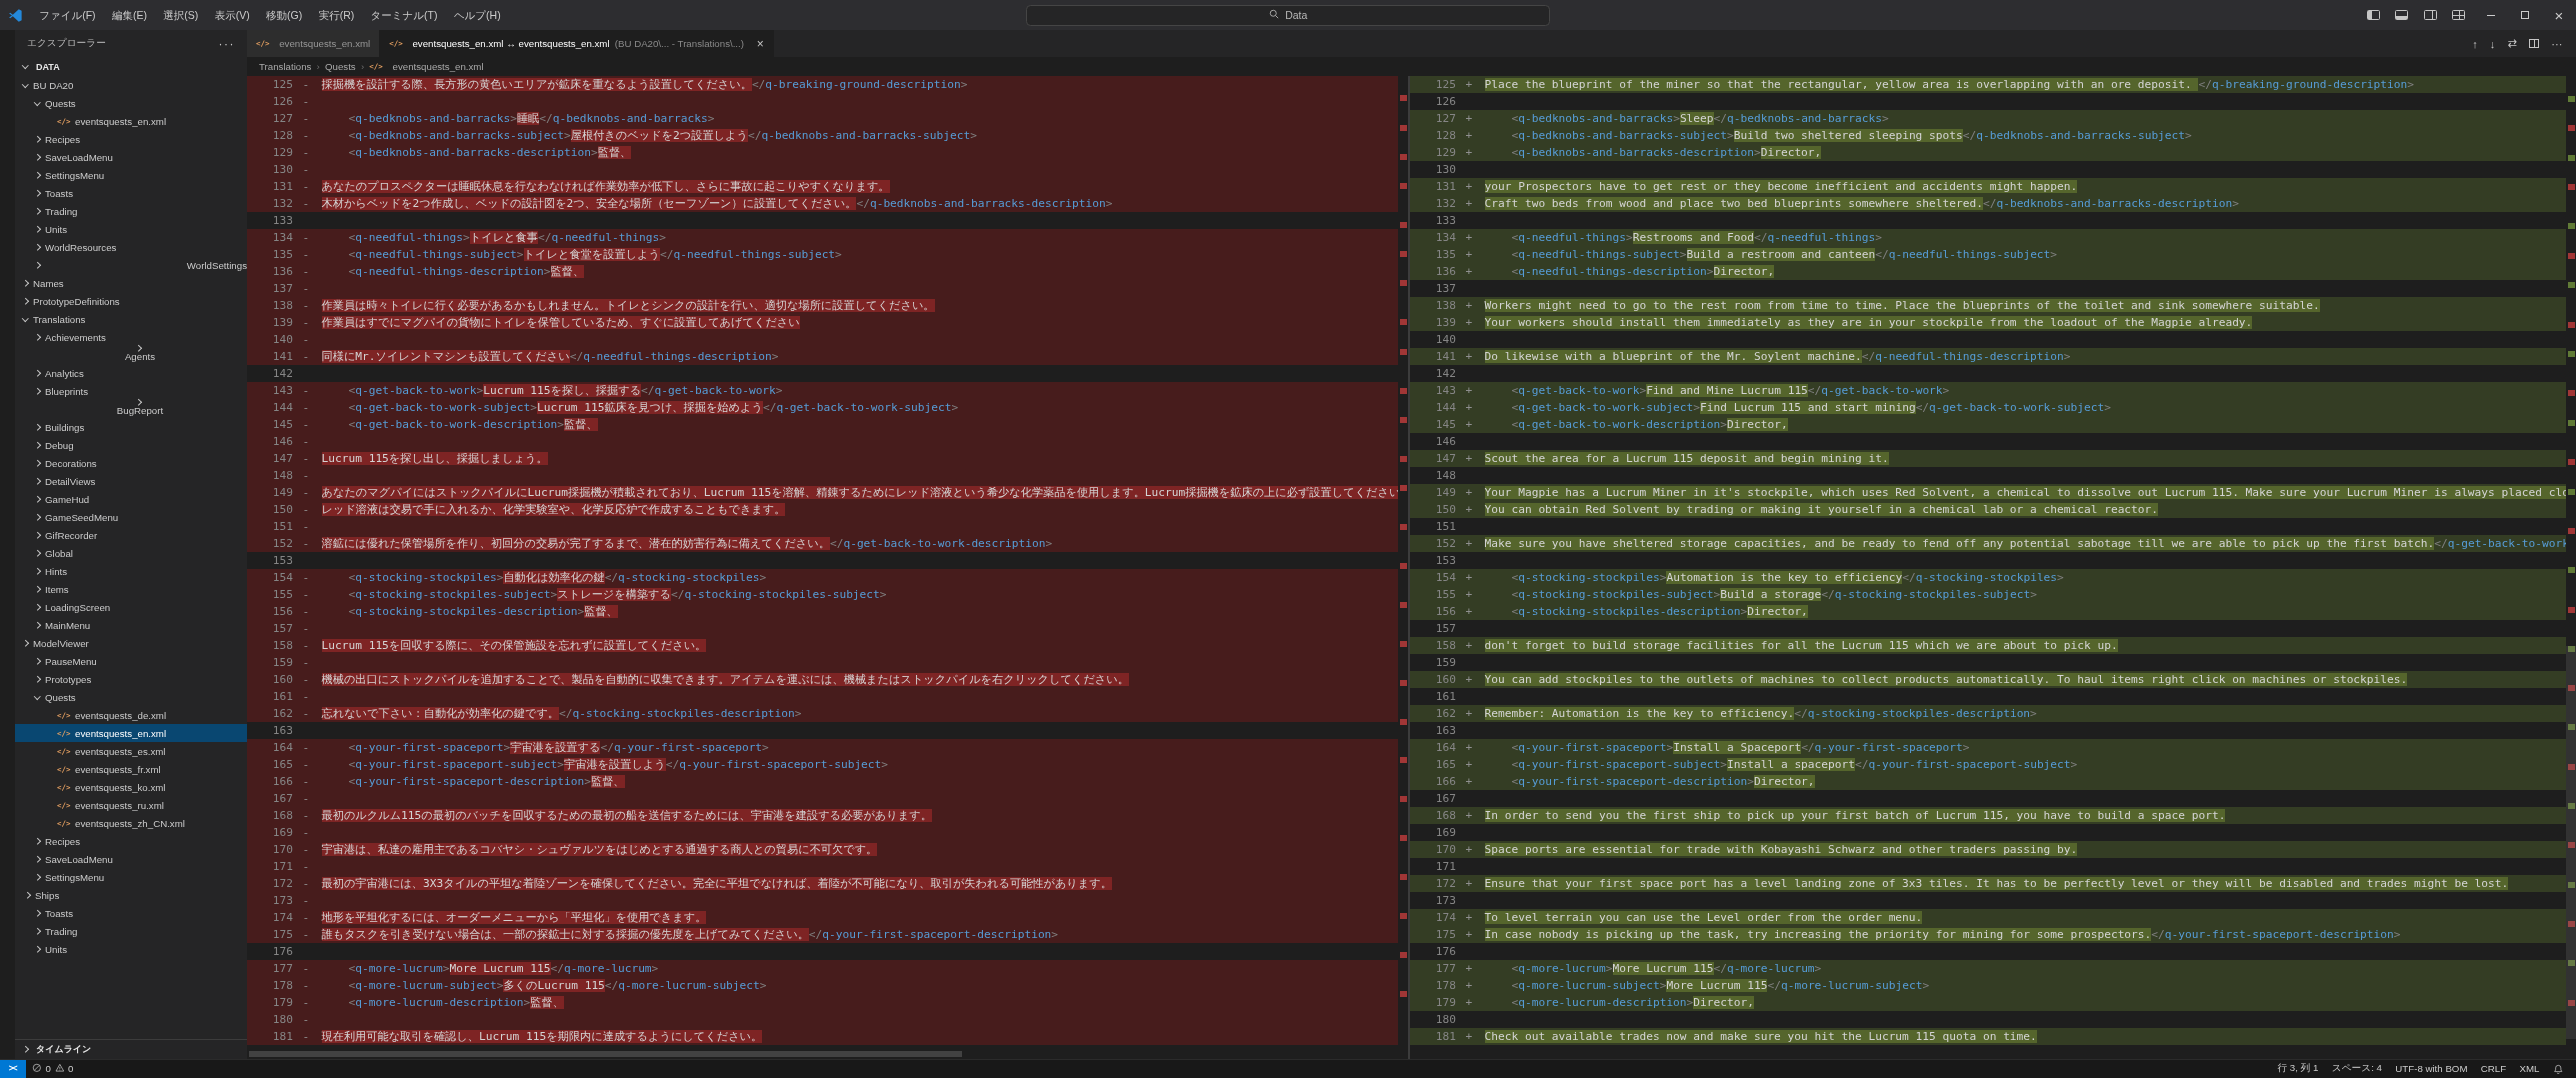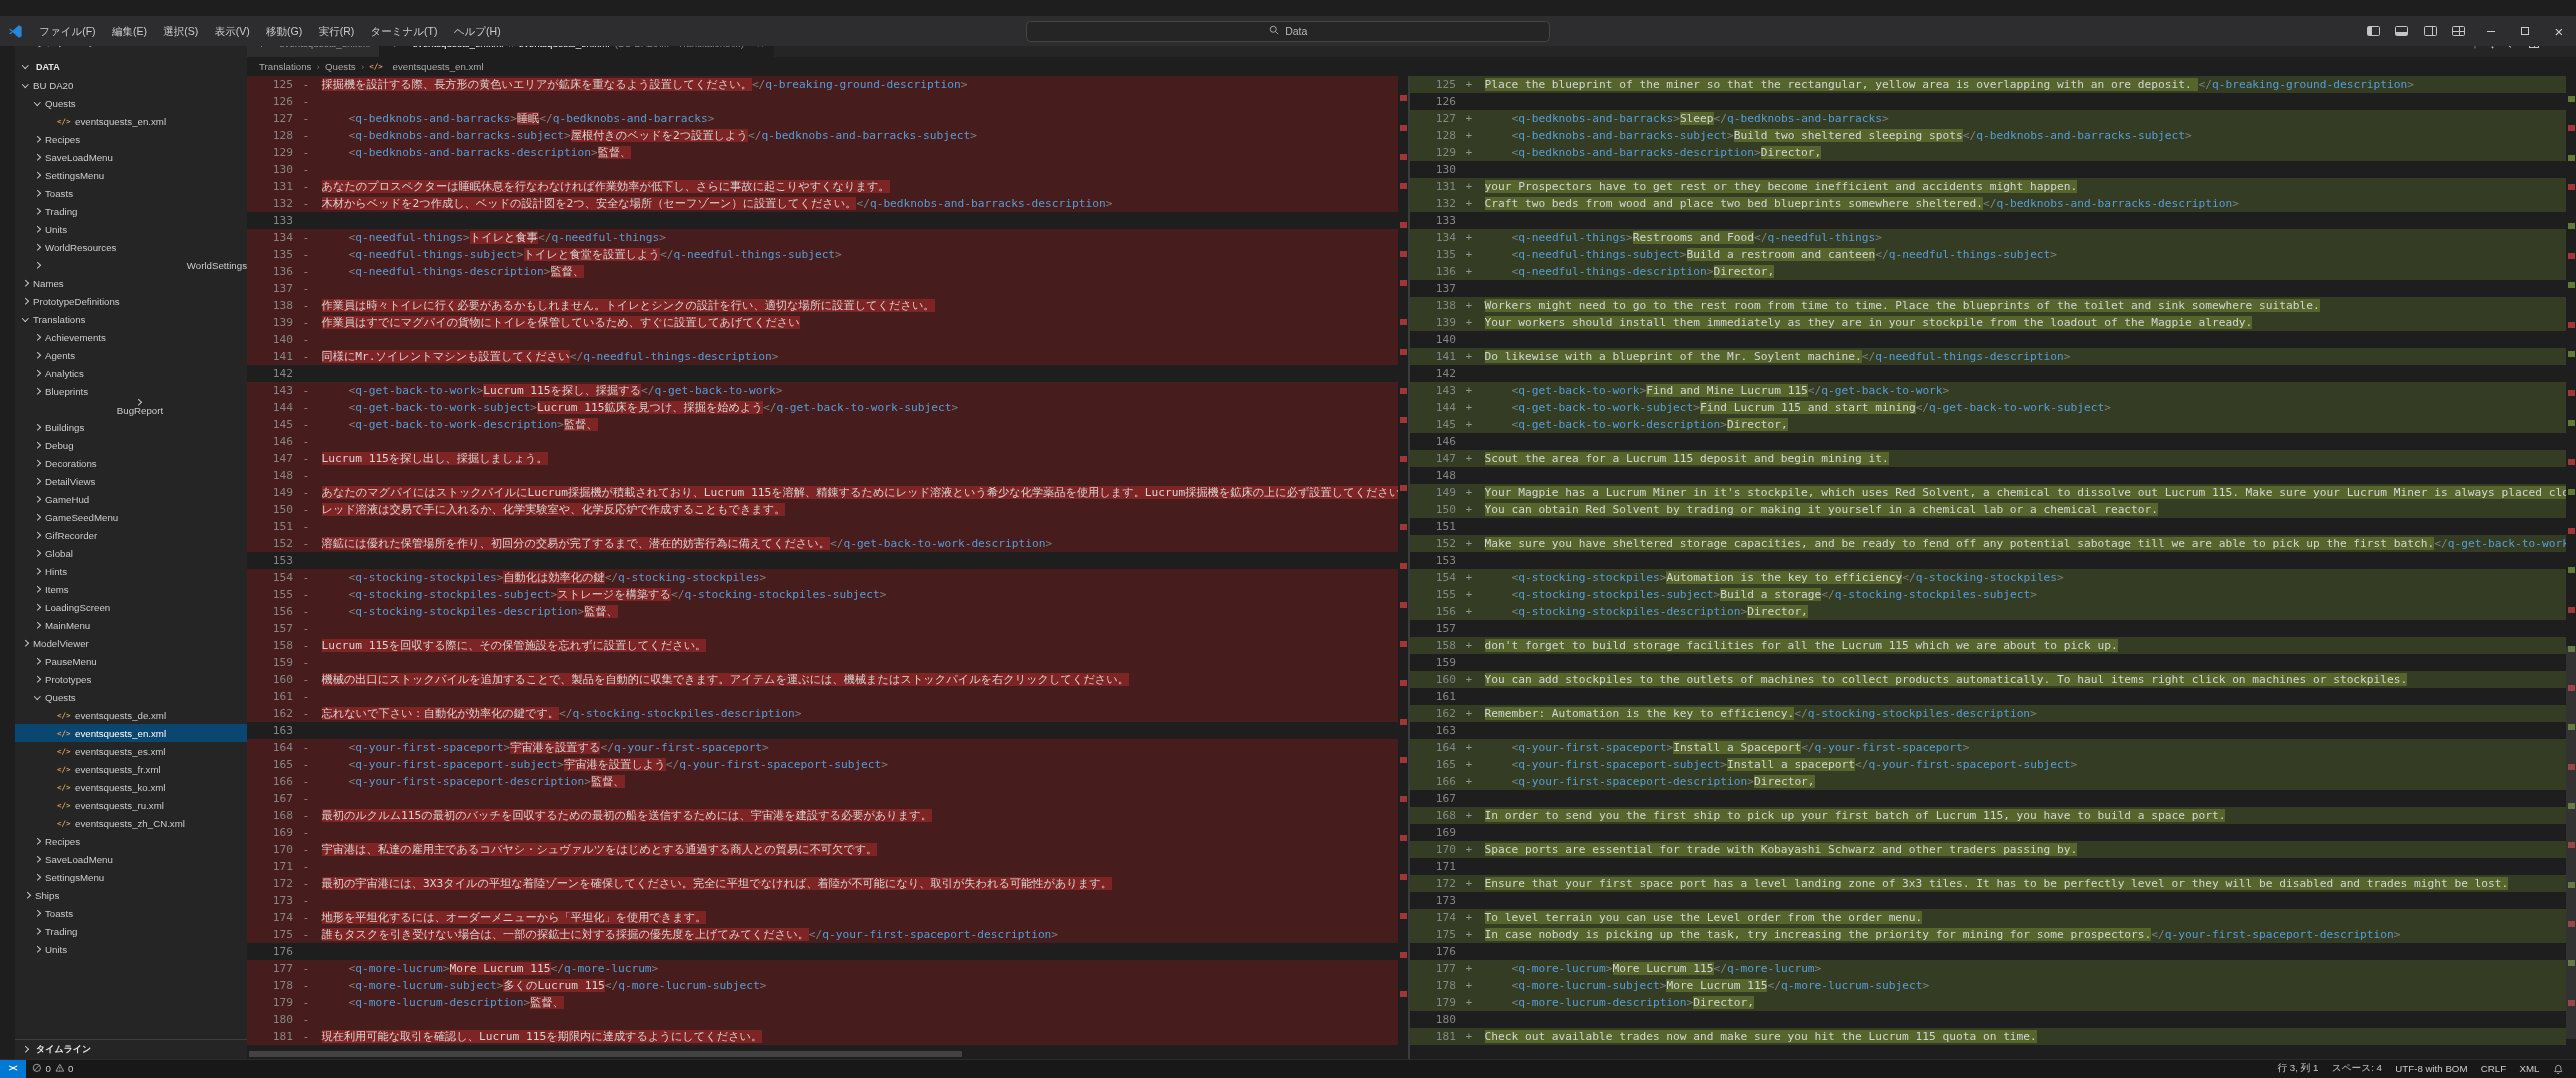--- a/index.html
+++ b/index.html
@@ -5,21 +5,21 @@
   * { box-sizing: border-box; margin: 0; padding: 0; }
   html, body { width: 2576px; height: 1078px; overflow: hidden; }
   body {
     position: relative;
     background: #1e1e1e;
     color: #cccccc;
     font-family: "Liberation Sans", "DejaVu Sans", sans-serif;
   }
 
   
-  .titlebar { position: absolute; top: 16px; left: 0; right: 0; height: 30px; background: #2d2d30; display: flex; align-items: center; z-index: 50; }
+  .titlebar { position: absolute; top: 0; left: 0; right: 0; height: 30px; background: #2d2d30; display: flex; align-items: center; z-index: 50; }
   .logo { width: 31px; display: flex; align-items: center; justify-content: center; }
   .menu-item { padding: 0 8.2px; font-size: 10.5px; line-height: 30px; color: #cccccc; cursor: default; }
   .cmd-center { position: absolute; left: 50%; top: 4.5px; transform: translateX(-50%); width: 524px; height: 21px;
     background: #252526; border: 0.7px solid #454545; border-radius: 4.5px;
     display: flex; align-items: center; justify-content: center; gap: 6px; color: #b8b8b8; font-size: 10.5px; }
   .tb-right { position: absolute; right: 106px; top: 0; height: 30px; display: flex; align-items: center; gap: 6px; }
   .tb-icon { width: 22.5px; height: 19.5px; display: flex; align-items: center; justify-content: center; border-radius: 3.7px; }
   .box-icon { width: 12.7px; height: 9.7px; border: 0.7px solid #c5c5c5; border-radius: 1.5px; position: relative; }
   .box-icon.fill-left::before  { content: ""; position: absolute; left: 0; top: 0; bottom: 0; width: 3.7px; background: #c5c5c5; }
   .box-icon.fill-bottom::before{ content: ""; position: absolute; left: 0; right: 0; bottom: 0; height: 3px; background: #c5c5c5; }
@@ -228,21 +228,21 @@
           <span>PrototypeDefinitions</span>
         </div>
         <div class="tree-item" style="padding-left: 6px;">
           <span class="chev open"></span>
           <span>Translations</span>
         </div>
         <div class="tree-item" style="padding-left: 18px;">
           <span class="chev"></span>
           <span>Achievements</span>
         </div>
-        <div class="tree-item" style="padding-left: 18px;">
+        <div class="tree-item" style="padding-left: 18px; flex-direction: column;">
           <span class="chev"></span>
           <span>Agents</span>
         </div>
         <div class="tree-item" style="padding-left: 18px;">
           <span class="chev"></span>
           <span>Analytics</span>
         </div>
         <div class="tree-item" style="padding-left: 18px;">
           <span class="chev"></span>
           <span>Blueprints</span>

